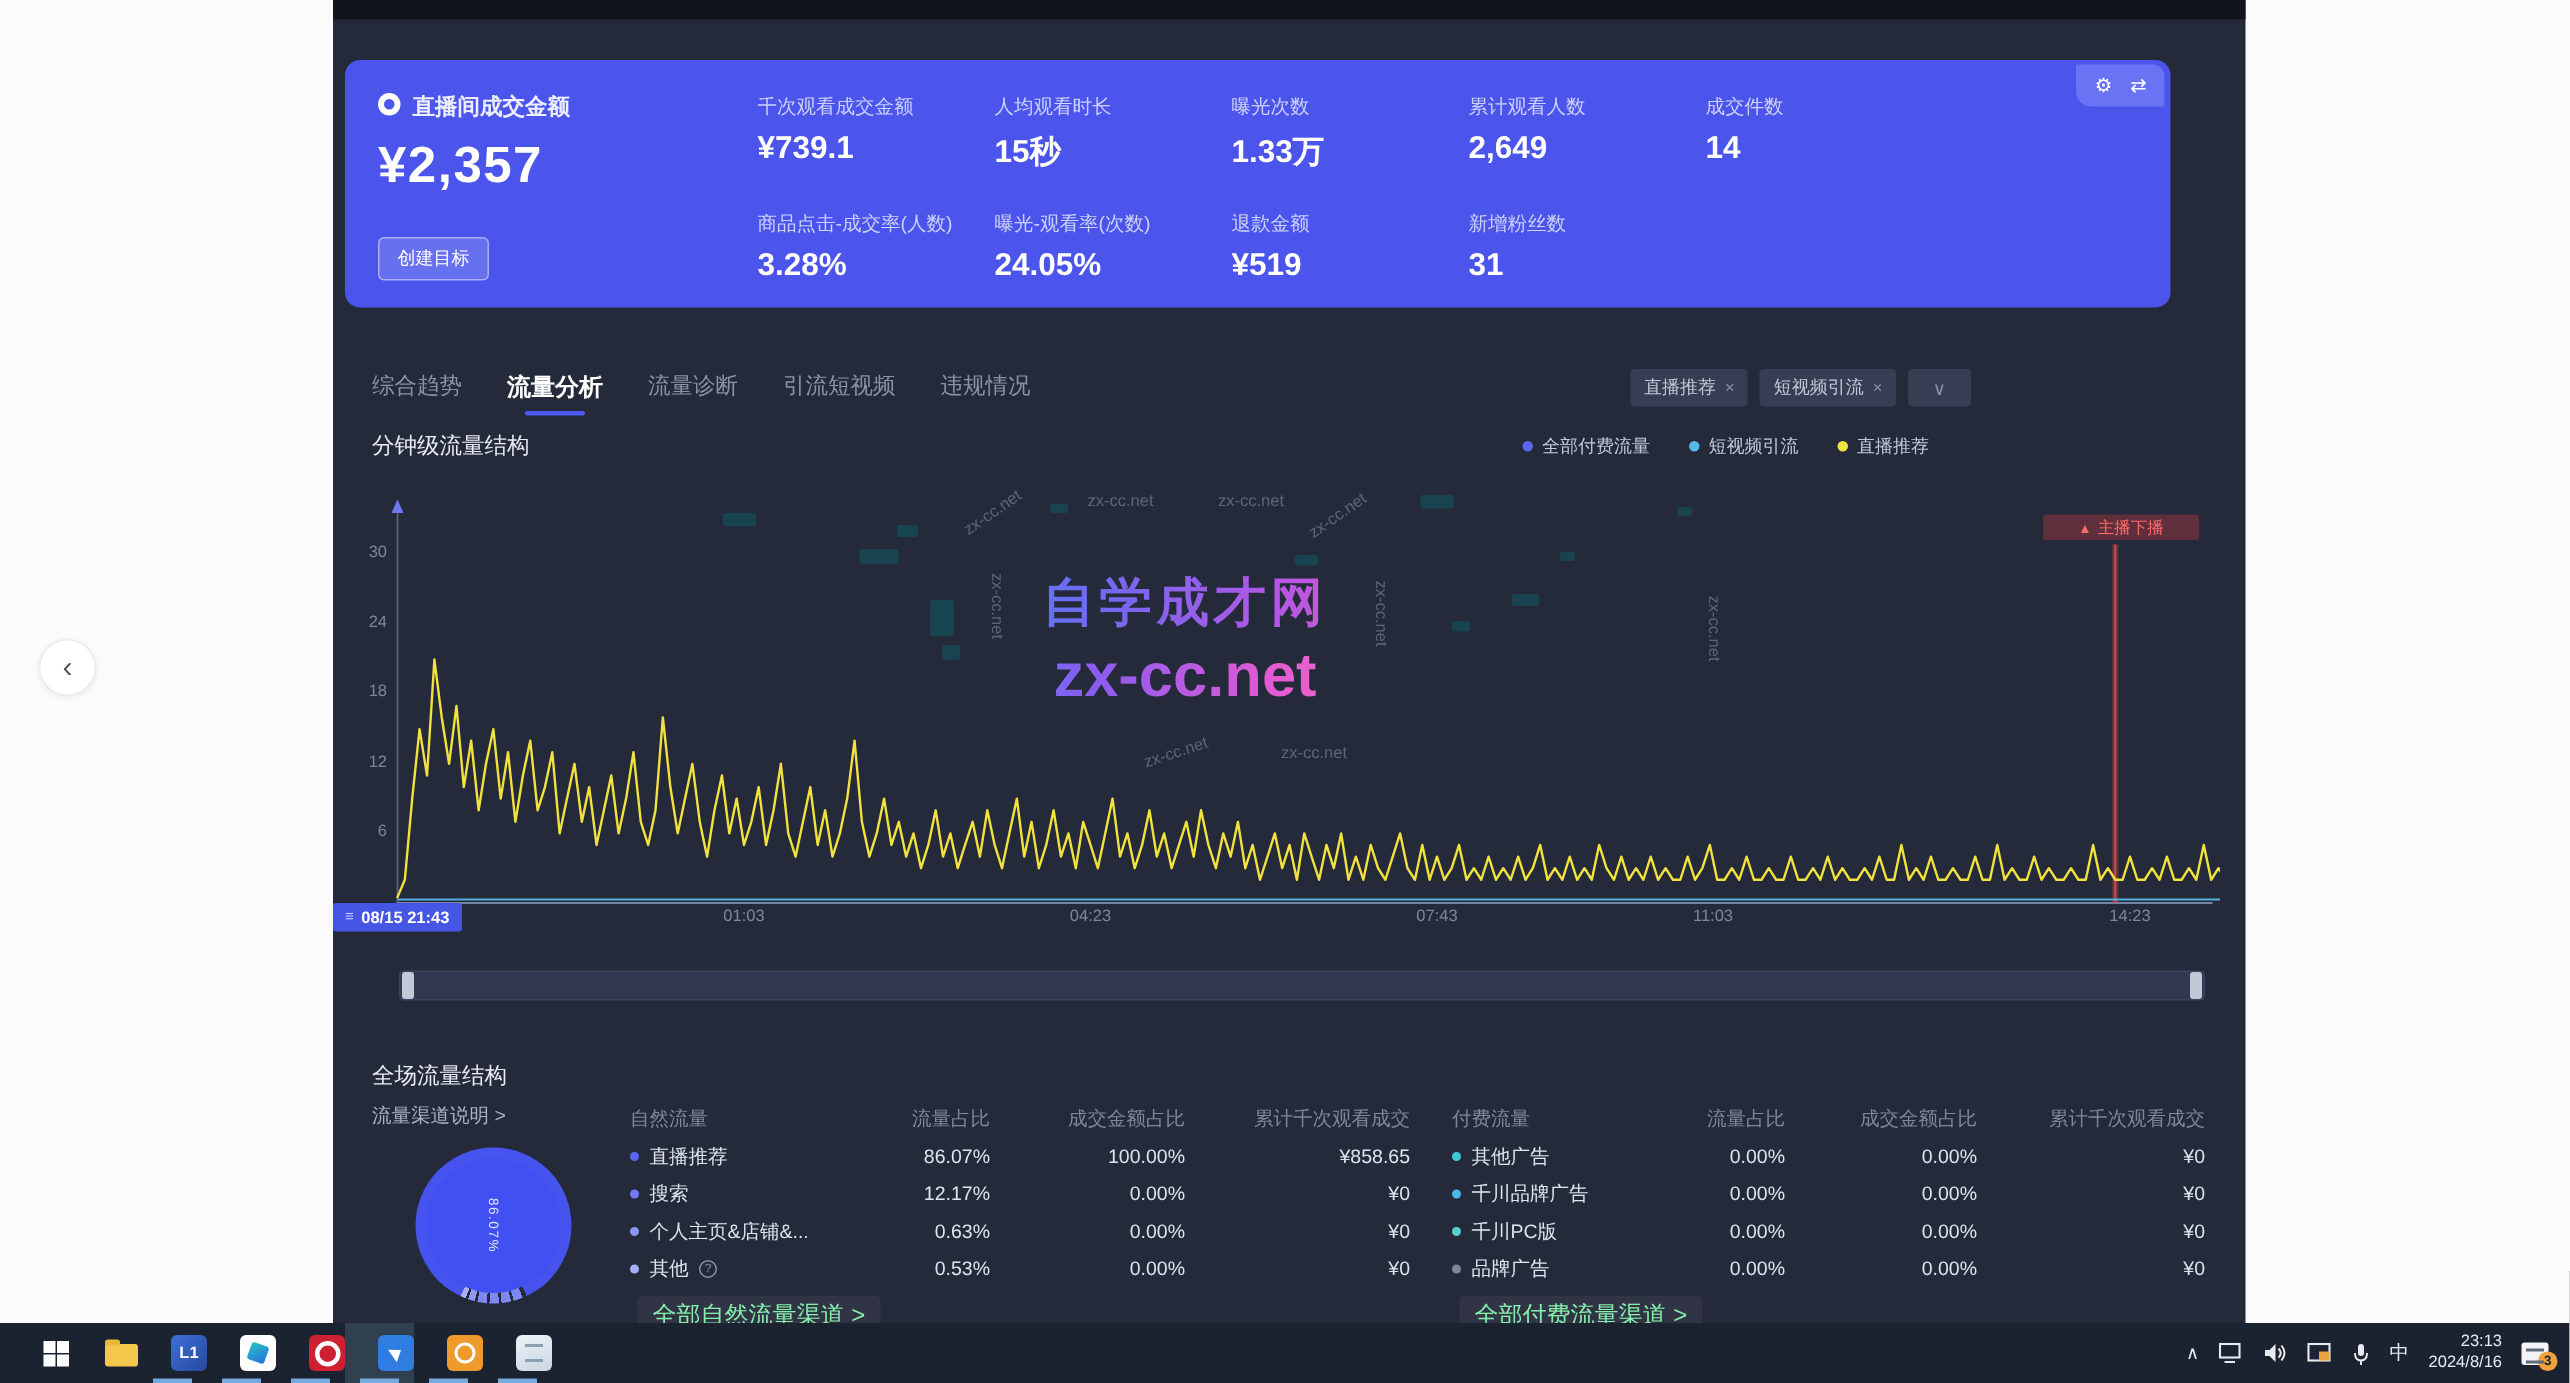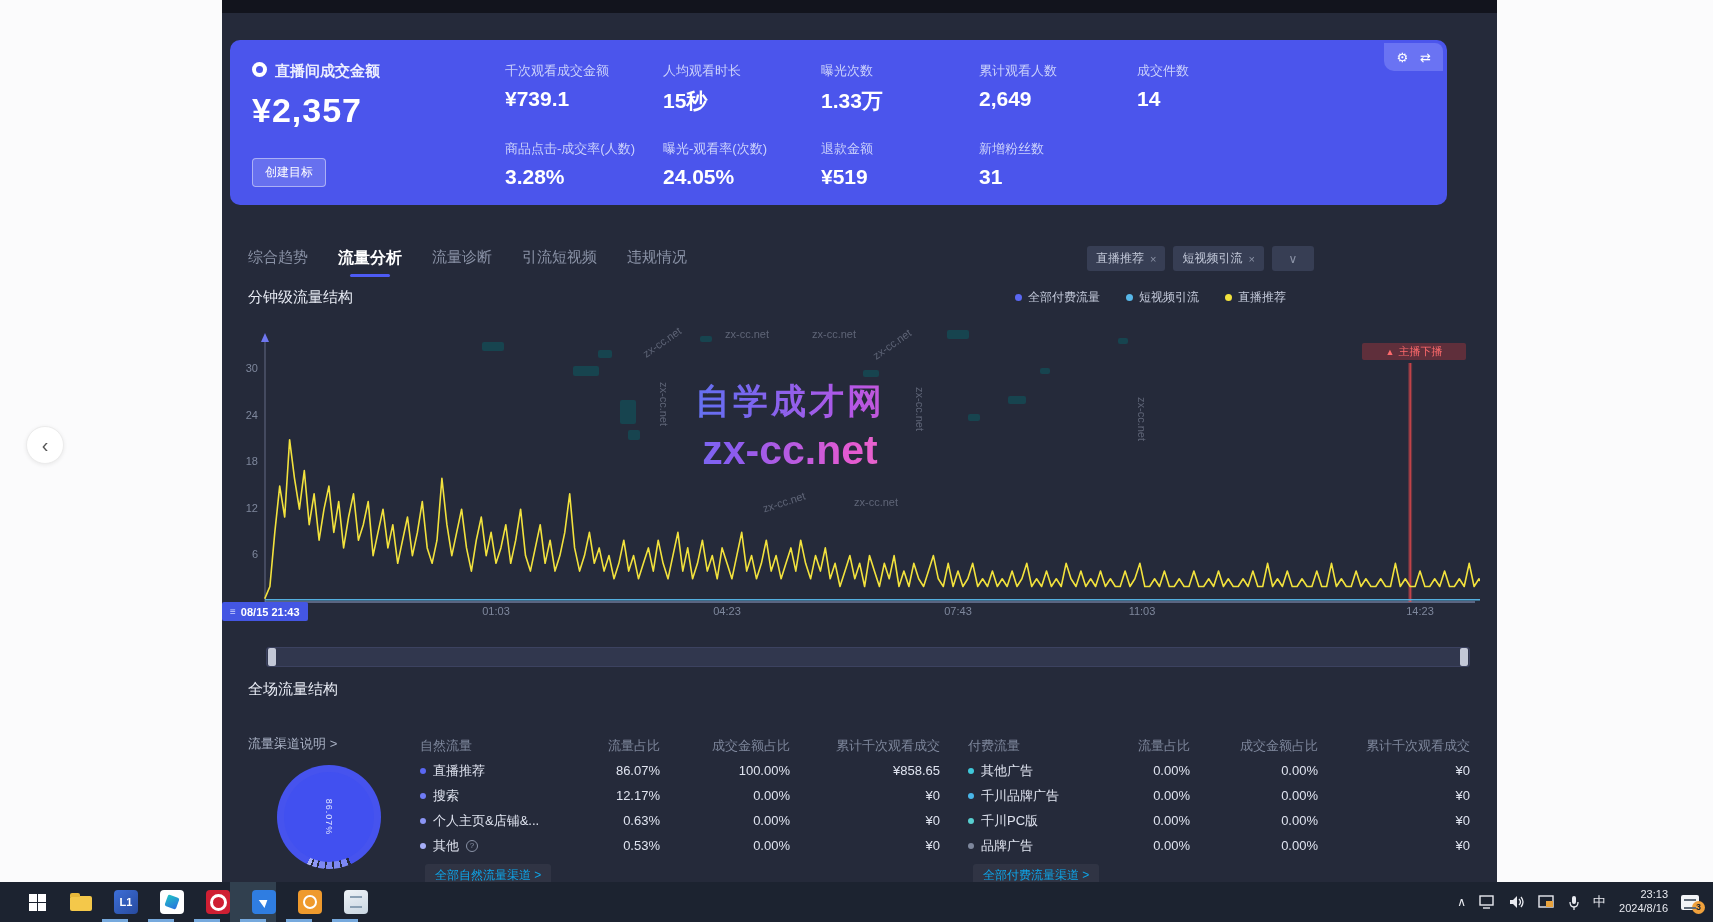--- a/index.html
+++ b/index.html
@@ -100,21 +100,21 @@
   .donut-label { font-size:9px; color:#dfe4ff; transform:rotate(90deg); letter-spacing:1px; }
 
   .ttable { position:absolute; top:733px; font-size:13px; }
   .trow { display:flex; align-items:center; height:25px; }
   .tname { flex:1; display:flex; align-items:center; gap:7px; color:#dfe3ef; white-space:nowrap; overflow:hidden; }
   .rdot { width:6px; height:6px; border-radius:50%; flex:none; }
   .tc { text-align:right; color:#dfe3ef; }
   .thead .tname, .thead .tc { color:#7e879c; }
   .info-ic { width:12px; height:12px; border:1px solid #8a92a6; border-radius:50%; color:#8a92a6;
     font-size:8px; display:inline-flex; align-items:center; justify-content:center; }
-  .tlink { position:absolute; top:864px; font-size:12px; color:#0ea5e9; background:rgba(255,255,255,.05);
+  .tlink { position:absolute; top:864px; font-size:16px; color:#86efac; background:rgba(255,255,255,.05);
     border-radius:3px; padding:3px 10px; cursor:pointer; }
 
   
   .taskbar { position:absolute; left:0; bottom:0; width:1713px; height:40px; background:#1c2330;
     display:flex; align-items:stretch; z-index:50; }
   .tb-apps { display:flex; }
   .tb-cell { width:46px; display:flex; align-items:center; justify-content:flex-end; position:relative; cursor:pointer; }
   .tb-cell.open::after { content:""; position:absolute; bottom:0; left:10px; right:10px; height:3px; background:#76a9dd; }
   .tb-cell.active { background:#31404f; }
   .win-logo { width:17px; height:17px; display:grid; grid-template-columns:8px 8px; grid-template-rows:8px 8px; gap:1px; }
@@ -308,21 +308,21 @@
       <div class="artifact" style="left:406px;top:112px;width:12px;height:10px"></div>
       <div class="artifact" style="left:896px;top:20px;width:10px;height:6px"></div>
       <div class="artifact" style="left:746px;top:96px;width:12px;height:7px"></div>
     </div>
 
     <div class="slider">
       <div class="handle h-l"></div>
       <div class="handle h-r"></div>
     </div>
 
-    <div class="sec-title" style="top:680px">全场流量结构</div>
+    <div class="sec-title" style="top:708px">全场流量结构</div>
     <div class="channel-link">
       <span>流量渠道说明</span>
       <span>&gt;</span>
     </div>
 
     <div class="donut">
       <div class="donut-inner">
         <span class="donut-label">86.07%</span>
       </div>
     </div>

